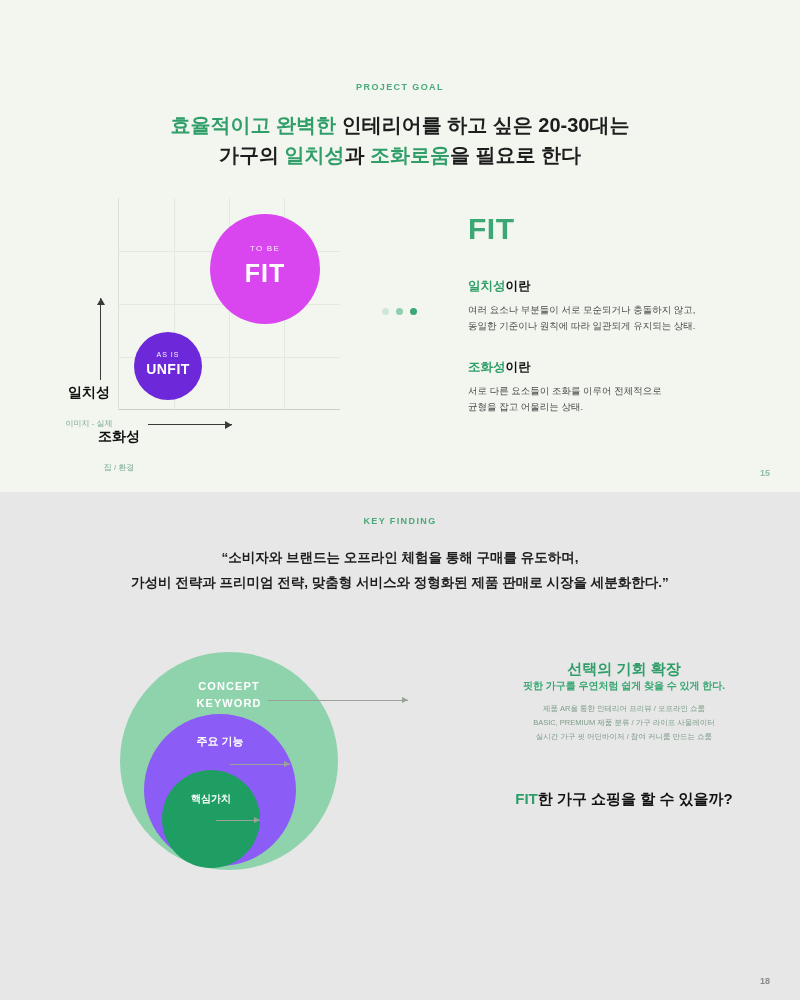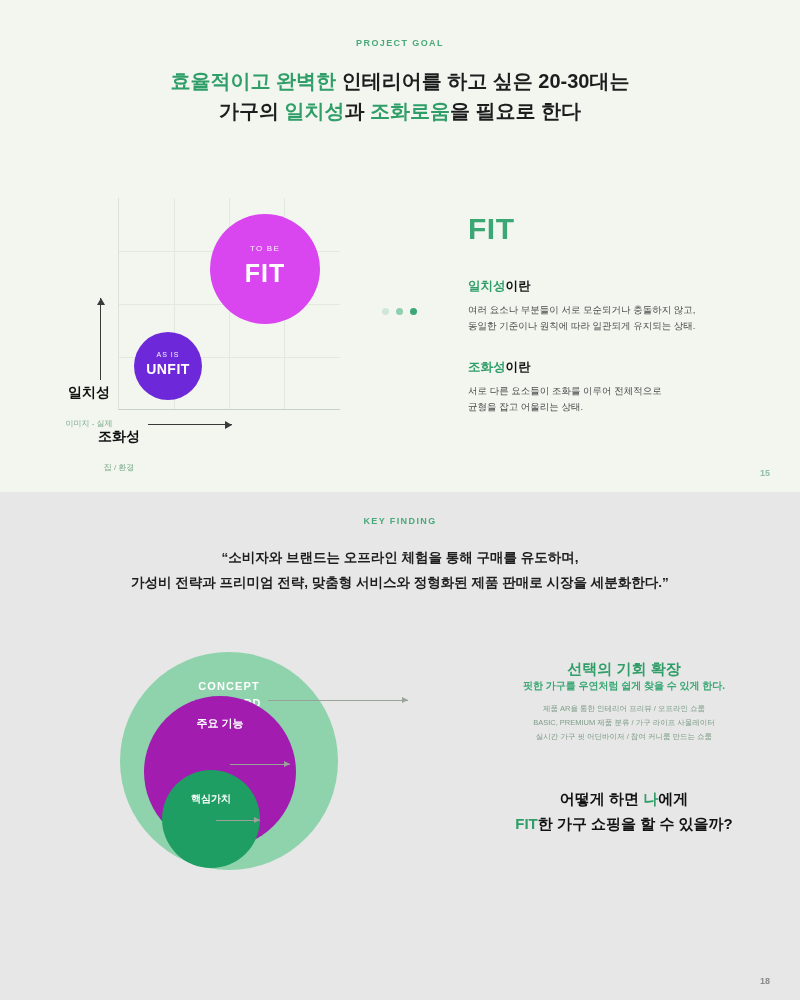--- a/index.html
+++ b/index.html
@@ -26,21 +26,21 @@
   .slide-2 {
     height: 508px;
     background: #e6e7e6;
   }
   .eyebrow {
     text-align: center;
     font-size: 9px;
     font-weight: bold;
     letter-spacing: 1.4px;
     color: #4aa97a;
-    padding-top: 38px;
+    padding-top: 82px;
   }
   .slide-2 .eyebrow {
     padding-top: 24px;
     color: #4aa97a;
   }
   .headline {
     text-align: center;
     margin-top: 18px;
     font-size: 20px;
     font-weight: bold;
@@ -270,23 +270,23 @@
     color: #ffffff;
     text-align: center;
     font-weight: bold;
   }
   .v1 {
     left: 0; top: 0;
     width: 218px; height: 218px;
     background: #8fd3ad;
   }
   .v2 {
-    left: 24px; top: 44px;
+    left: 24px; top: 62px;
     width: 152px; height: 152px;
-    background: #a21caf;
+    background: #8b5cf6;
   }
   .v3 {
     left: 42px; top: 118px;
     width: 98px; height: 98px;
     background: #1e9e63;
   }
   .v1 .lbl {
     font-size: 11px;
     letter-spacing: 1.1px;
     line-height: 1.5;
@@ -467,22 +467,19 @@
     <div class="r2-sub">핏한 가구를 우연처럼 쉽게 찾을 수 있게 한다.</div>
 
     <div class="r2-list">
       <div>제품 AR을 통한 인테리어 프리뷰 / 오프라인 쇼룸</div>
       <div>BASIC, PREMIUM 제품 분류 / 가구 라이프 사물레이터</div>
       <div>실시간 가구 핏 어딘바이저 / 참여 커니룸 만드는 쇼룸</div>
     </div>
 
     <div class="r2-q">
       <div>
-        <span>어떻게 하면 </span><span class="g">나</span><span>에게</span>
-      </div>
-      <div>
         <span class="g">FIT</span><span>한 가구 쇼핑을 할 수 있을까?</span>
       </div>
     </div>
   </div>
 
   <div class="page-num">18</div>
 </div>
 
 </body></html>

